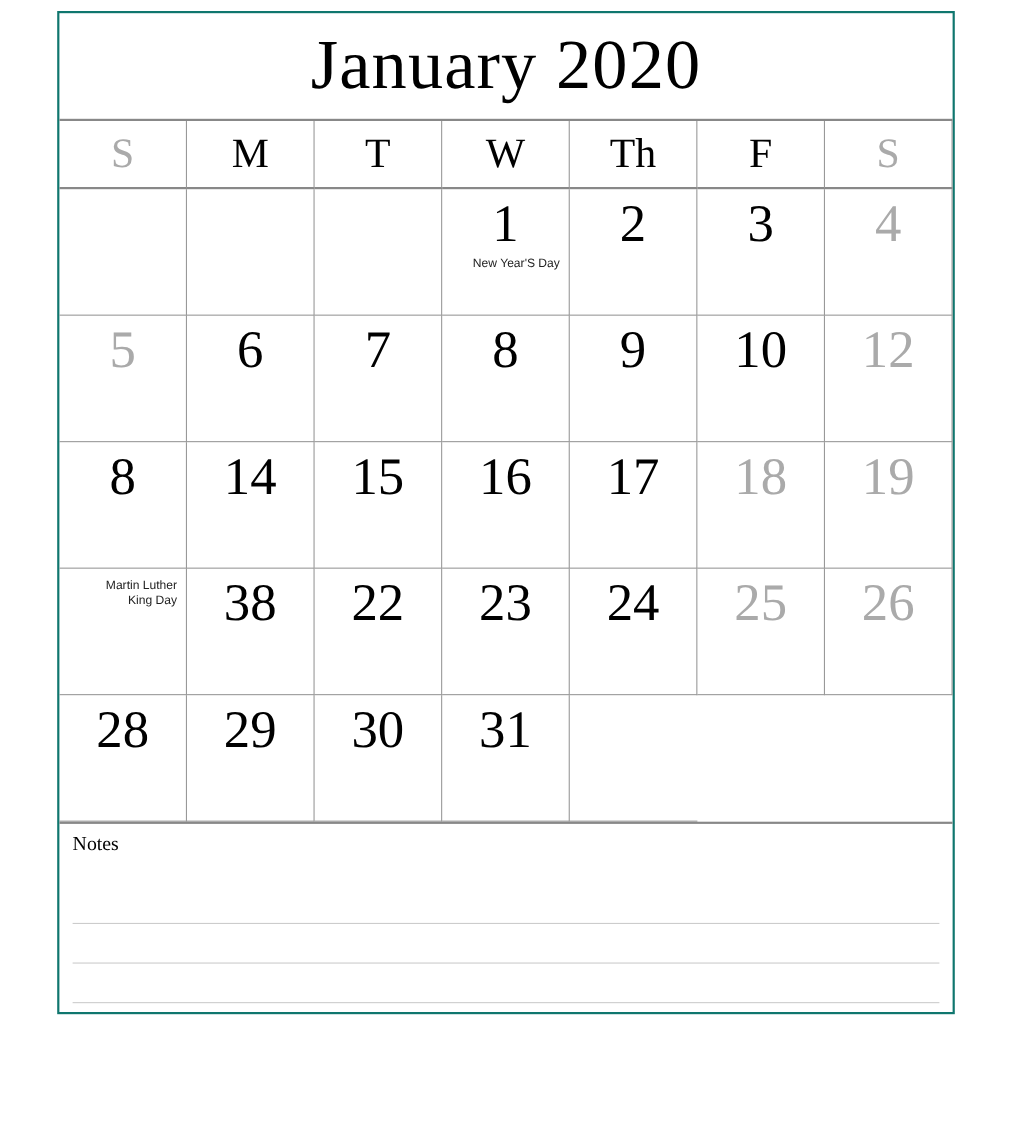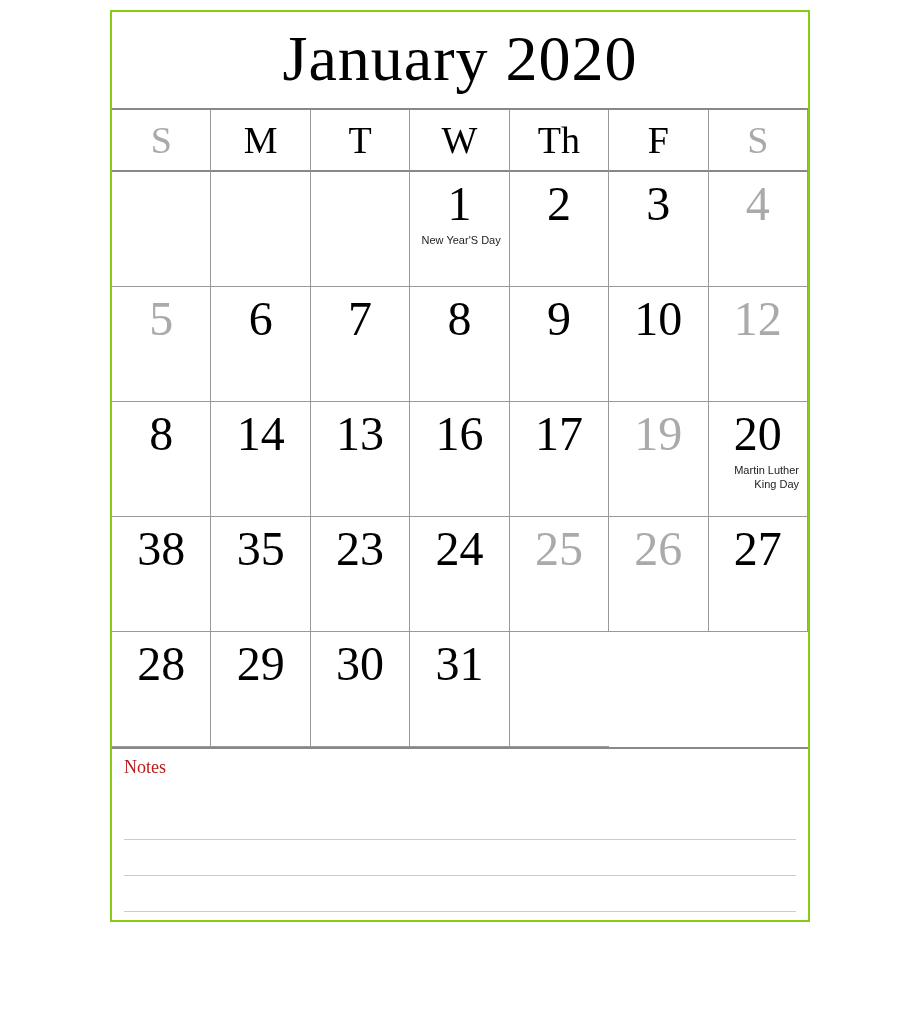--- a/index.html
+++ b/index.html
@@ -12,23 +12,23 @@
       background: #fff;
       display: flex;
       justify-content: center;
       align-items: flex-start;
       min-height: 1024px;
       width: 920px;
       font-family: Georgia, 'Times New Roman', serif;
     }
 
     .calendar-container {
-      width: 700px;
+      width: 816px;
       margin: 10px auto;
-      border: 2px solid #84cc16;
+      border: 2px solid #0f766e;
       background: #fff;
     }
 
     .calendar-title {
       text-align: center;
       font-size: 64px;
       font-family: Georgia, serif;
       font-weight: normal;
       padding: 10px 0 12px 0;
       border-bottom: 2px solid #888;
@@ -94,21 +94,21 @@
     }
 
     .notes-section {
       padding: 8px 12px;
       min-height: 160px;
     }
 
     .notes-label {
       font-size: 18px;
       font-family: Georgia, serif;
-      color: #b91c1c;
+      color: #000000;
       margin-bottom: 26px;
     }
 
     .notes-lines {
       display: flex;
       flex-direction: column;
       gap: 0;
     }
 
     .notes-line {
@@ -171,57 +171,56 @@
     <div class="day-cell">
       <span class="day-number weekend">12</span>
     </div>
     <div class="day-cell">
       <span class="day-number">8</span>
     </div>
     <div class="day-cell">
       <span class="day-number">14</span>
     </div>
     <div class="day-cell">
-      <span class="day-number">13</span>
+      <span class="day-number">15</span>
     </div>
     <div class="day-cell">
       <span class="day-number">16</span>
     </div>
     <div class="day-cell">
       <span class="day-number">17</span>
     </div>
+    <div class="day-cell">
+      <span class="day-number weekend">18</span>
+    </div>
 
     <div class="day-cell">
       <span class="day-number weekend">19</span>
     </div>
     <div class="day-cell">
-      <span class="day-number">20</span>
       <div class="holiday-label">Martin Luther<br>King Day</div>
     </div>
     <div class="day-cell">
       <span class="day-number">38</span>
     </div>
     <div class="day-cell">
-      <span class="day-number">35</span>
+      <span class="day-number">22</span>
     </div>
     <div class="day-cell">
       <span class="day-number">23</span>
     </div>
     <div class="day-cell">
       <span class="day-number">24</span>
     </div>
     <div class="day-cell">
       <span class="day-number weekend">25</span>
     </div>
 
     <div class="day-cell">
       <span class="day-number weekend">26</span>
-    </div>
-    <div class="day-cell">
-      <span class="day-number">27</span>
     </div>
     <div class="day-cell">
       <span class="day-number">28</span>
     </div>
     <div class="day-cell">
       <span class="day-number">29</span>
     </div>
     <div class="day-cell">
       <span class="day-number">30</span>
     </div>

